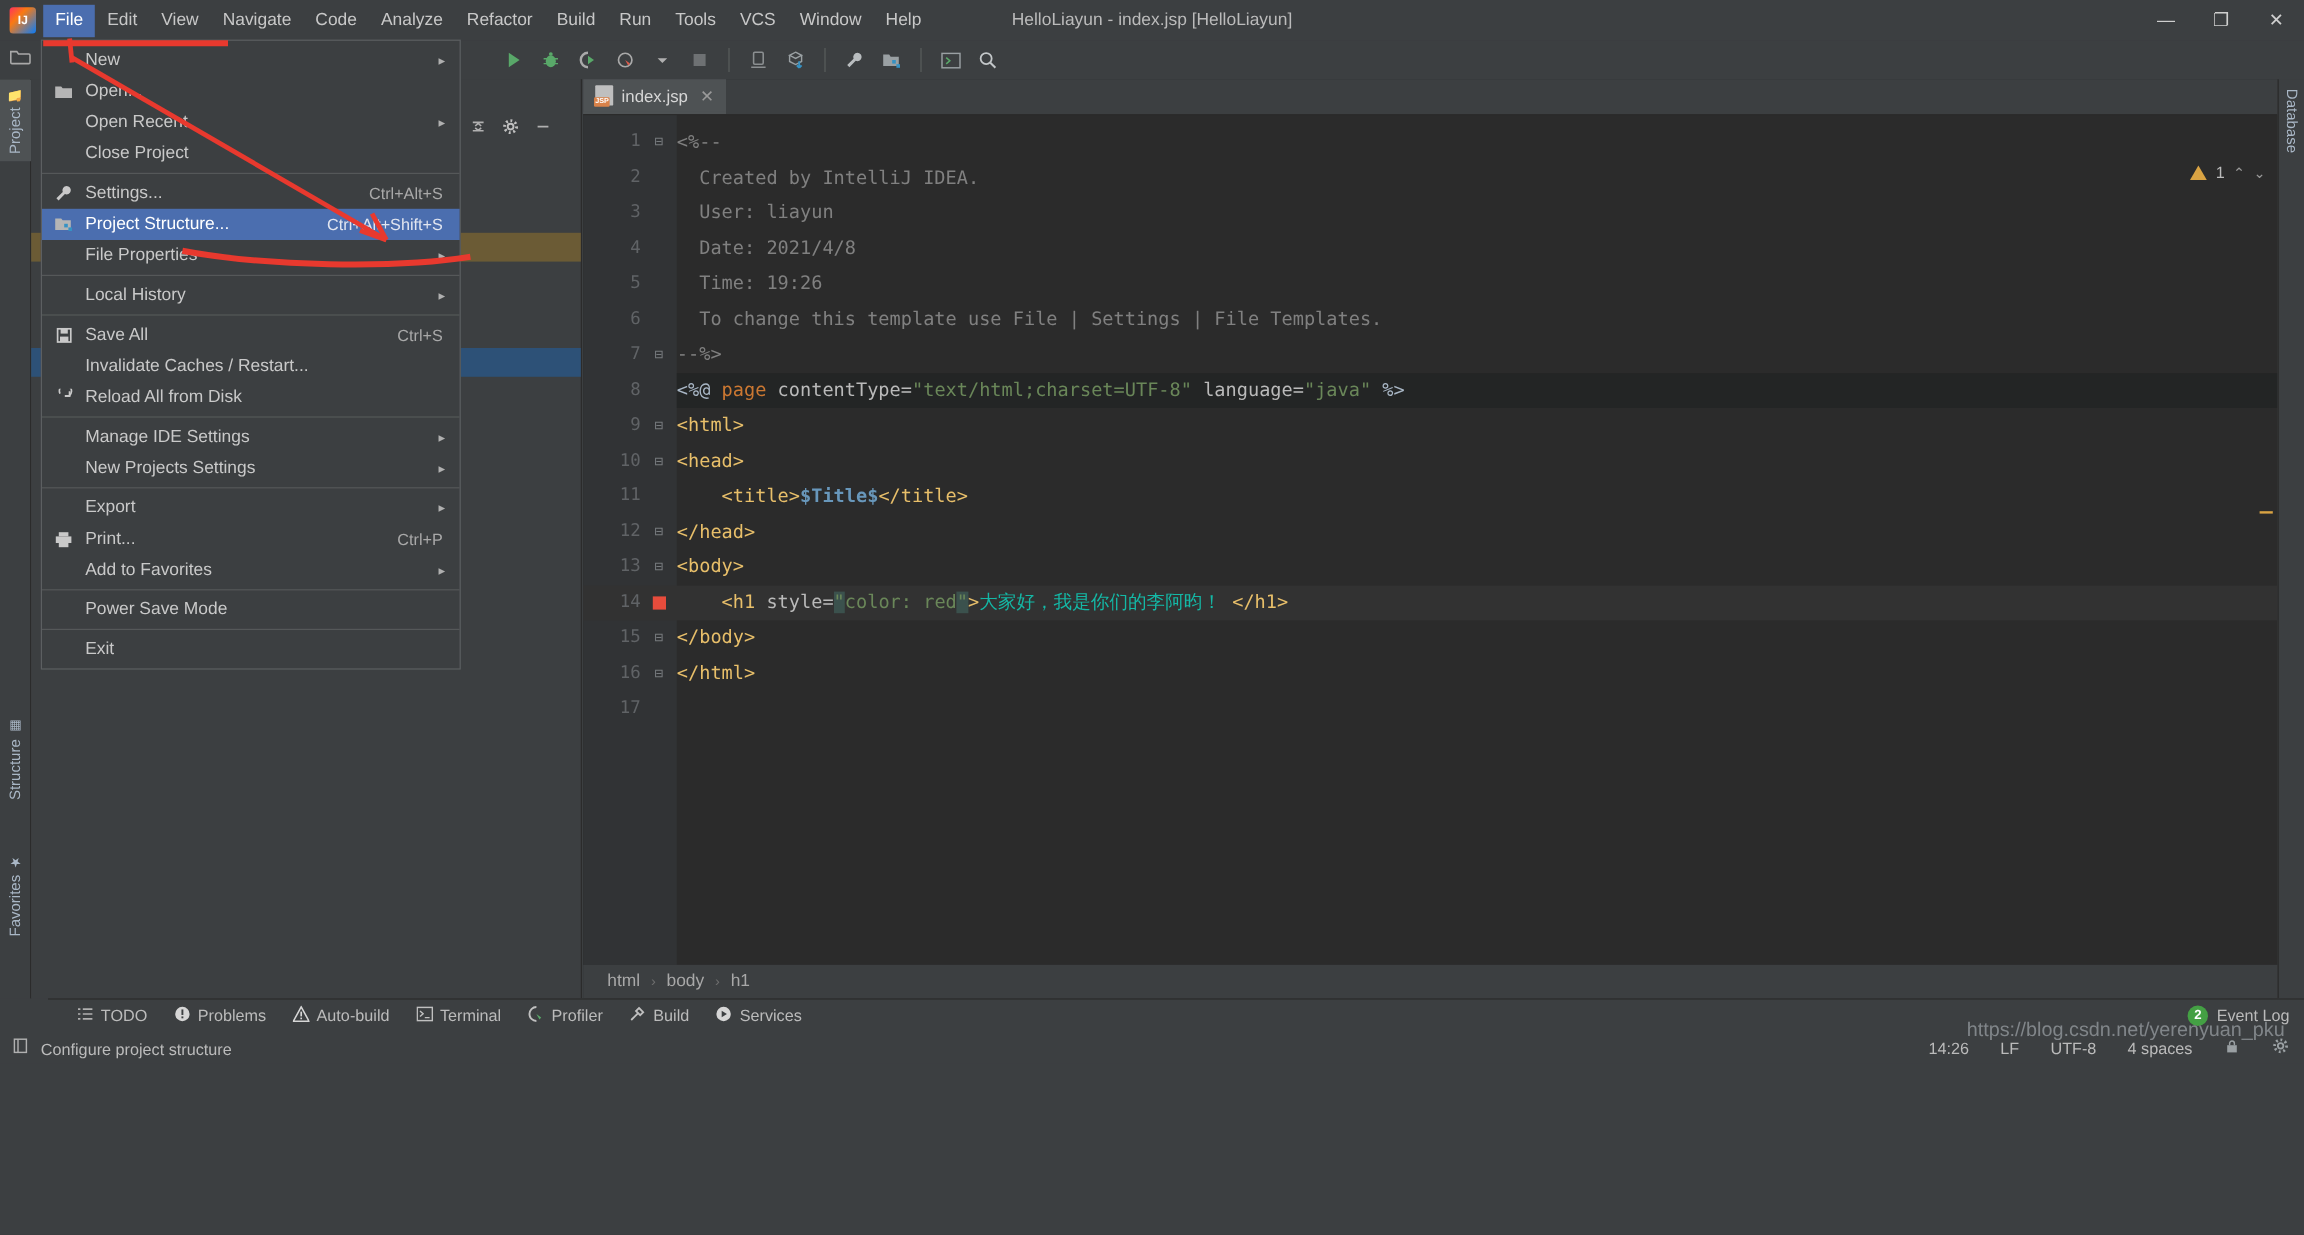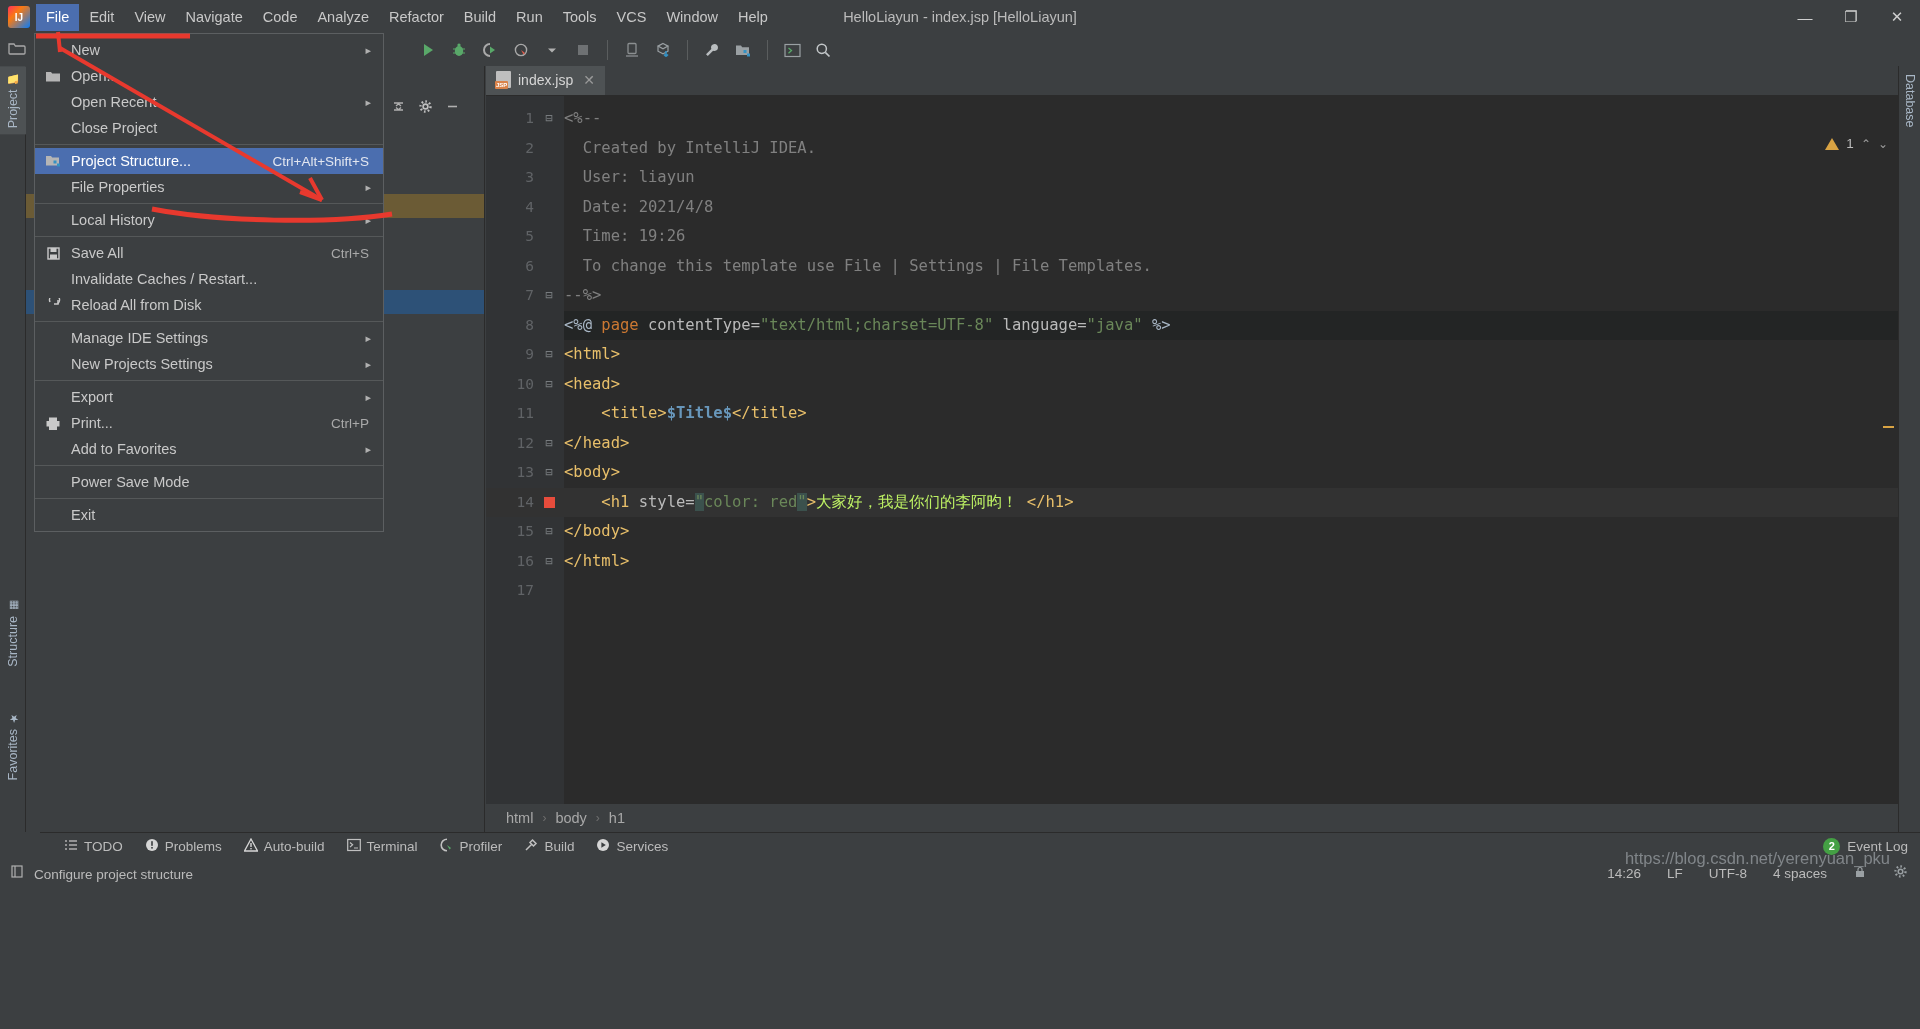--- a/index.html
+++ b/index.html
@@ -140,21 +140,21 @@
   .code-txt { flex: 1; }
   .cl.hl { background: #323232; }
   .cl.hl .code-txt { display: inline-block; }
 
   
   .c-comment { color: #808080; }
   .c-tag     { color: #e8bf6a; }
   .c-attr    { color: #bababa; }
   .c-str     { color: #6a8759; }
   .c-kw      { color: #cc7832; }
-  .c-text    { color: #bef264; text-align: center; }
+  .c-text    { color: #14b8a6; text-align: center; }
   .c-punc    { color: #a9b7c6; }
   .c-el      { color: #6897bb; font-weight: bold; }
   .hi-box    { background: #3b514d; }
   .directive { background: #232525; display: inline-block; }
 
   .breadcrumb {
     position: absolute; left: 0; right: 0; bottom: 0; height: 28px;
     background: #3c3f41; display: flex; align-items: center;
     padding-left: 20px; gap: 9px; font-size: 14.5px; color: #a8a8a8;
   }
@@ -204,21 +204,21 @@
   .statusbar {
     position: absolute; left: 0; bottom: 0; width: 1920px; height: 26px;
     background: #3c3f41; display: flex; align-items: center;
     font-size: 13.5px; color: #bbbbbb;
   }
   .sb-left { display: flex; align-items: flex-end; gap: 9px; padding-left: 10px; }
   .sb-right {
     position: absolute; right: 12px; display: flex; align-items: center; gap: 26px;
   }
   .watermark {
-    position: absolute; right: 30px; bottom: 18px;
+    position: absolute; right: 16px; bottom: 18px;
     font-size: 16.5px; color: #8d9296; opacity: .85;
     font-family: "Liberation Sans", sans-serif; pointer-events: none;
   }
 
   
   .dropdown {
     position: absolute; left: 34px; top: 33px; width: 350px;
     background: #3c3f41; border: 1px solid #5c5f61; z-index: 40;
     padding: 3px 0;
   }
@@ -539,20 +539,29 @@
       <div class="mi">
         <span class="mi-ic"></span>
         <span class="mi-label">Open Recent</span>
         <span class="mi-arrow">▸</span>
       </div>
       <div class="mi">
         <span class="mi-ic"></span>
         <span class="mi-label">Close Project</span>
       </div>
       <div class="msep"></div>
+      <div class="mi">
+        <span class="mi-ic">
+          <svg width="16" height="16" viewBox="0 0 16 16">
+            <path d="M10.5 2a3.5 3.5 0 00-3.2 4.9L2 12.2 3.8 14l5.3-5.3A3.5 3.5 0 1010.5 2z" fill="#c9c9c9"></path>
+          </svg>
+        </span>
+        <span class="mi-label">Settings...</span>
+        <span class="mi-acc">Ctrl+Alt+S</span>
+      </div>
       <div class="mi sel">
         <span class="mi-ic">
           <svg width="17" height="14" viewBox="0 0 17 14">
             <path d="M1 2h5l1.2 1.6H14v8H1z" fill="#b5b5b5"></path>
             <rect x="8.5" y="6.5" width="3" height="3" fill="#3592c4"></rect>
             <rect x="12" y="9.5" width="3" height="3" fill="#3592c4"></rect>
           </svg>
         </span>
         <span class="mi-label">Project Structure...</span>
         <span class="mi-acc">Ctrl+Alt+Shift+S</span>

